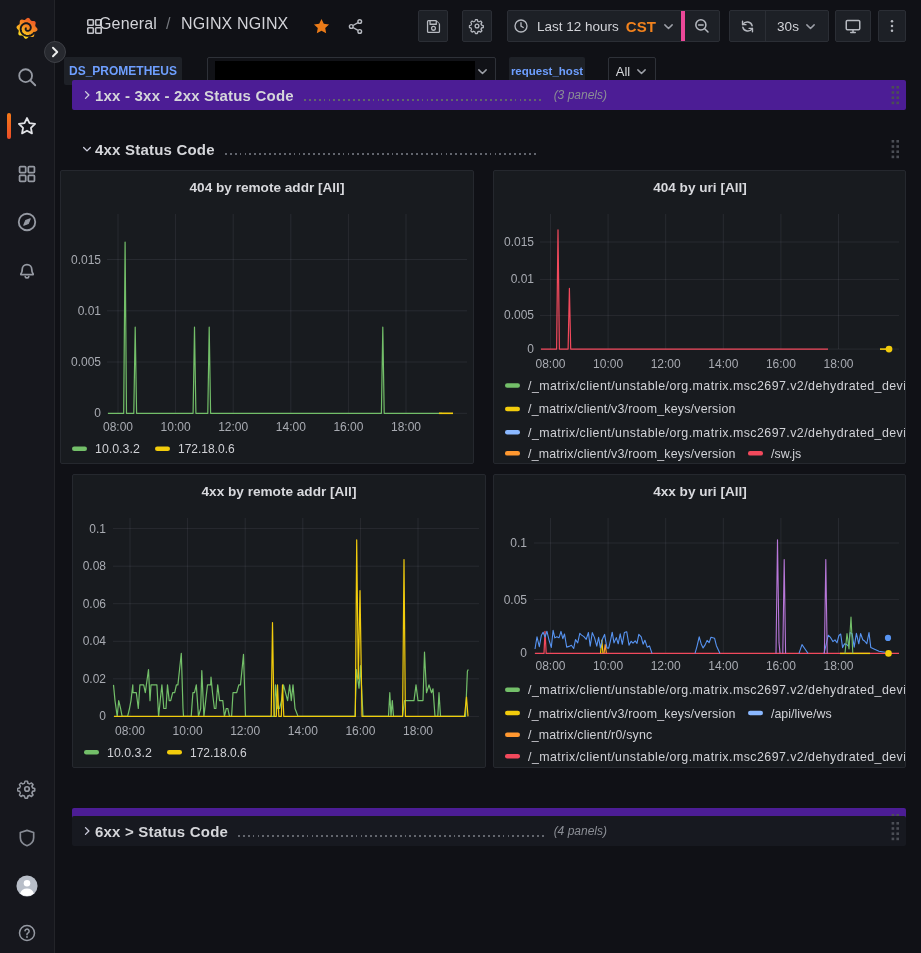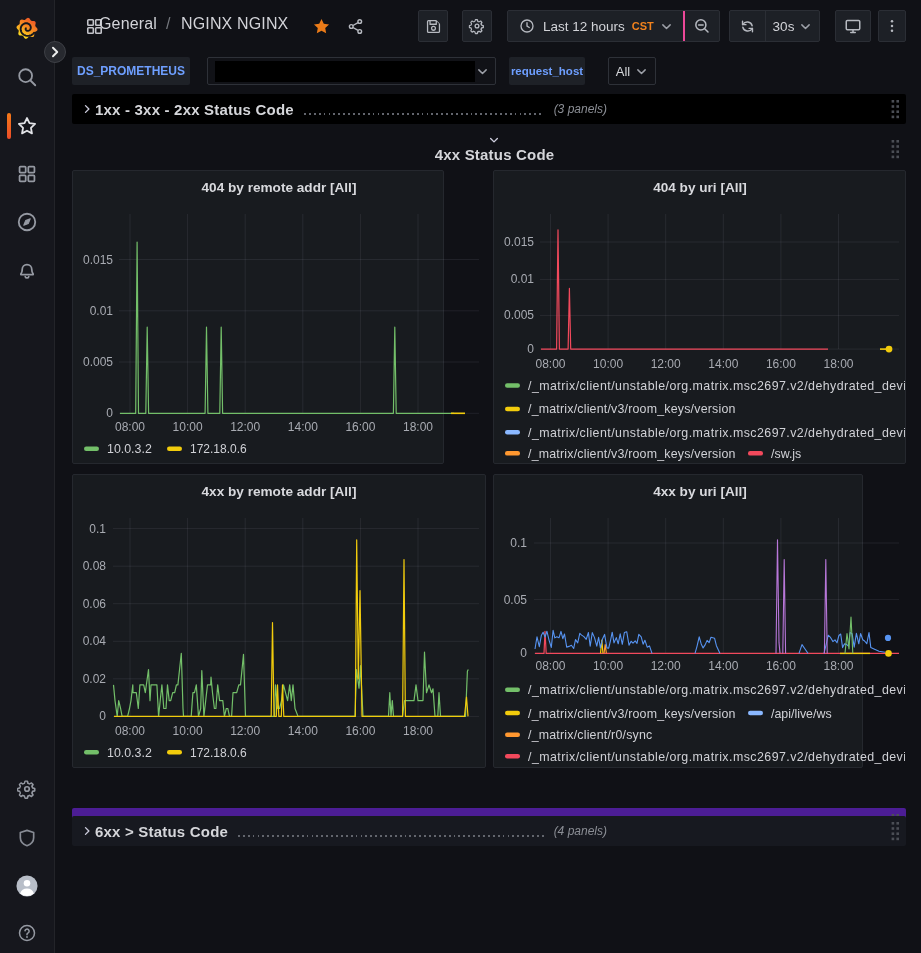--- a/index.html
+++ b/index.html
@@ -144,42 +144,42 @@
     <svg width="17" height="17" viewBox="0 0 24 24">
       <path d="M20.7 7.8 16.2 3.3c-.4-.4-.9-.6-1.4-.6H5a2.3 2.3 0 0 0-2.3 2.3v14a2.3 2.3 0 0 0 2.3 2.3h14a2.3 2.3 0 0 0 2.3-2.3V9.2c0-.5-.2-1-.6-1.4zM8 4.5h7v3.2H8zM19.5 19a.6.6 0 0 1-.5.5H5a.6.6 0 0 1-.5-.5V5a.6.6 0 0 1 .5-.5h1.2v4.6c0 .5.4.9.9.9h8.8c.5 0 .9-.4.9-.9V5.2l2.7 2.7zM12 11a3.6 3.6 0 1 0 0 7.2 3.6 3.6 0 0 0 0-7.2zm0 5.4a1.8 1.8 0 1 1 0-3.6 1.8 1.8 0 0 1 0 3.6z" fill="#b6b9c0"></path>
     </svg>
   </div>
 <div class="btn" style="left:462px;width:30px">
     <svg width="18" height="18" viewBox="0 0 24 24">
       <path d="M12 8.6a3.4 3.4 0 1 0 0 6.8 3.4 3.4 0 0 0 0-6.8zm0 5a1.6 1.6 0 1 1 0-3.2 1.6 1.6 0 0 1 0 3.2zm8.6-2.9-1.8-.5a7 7 0 0 0-.4-1l.9-1.6a.9.9 0 0 0-.1-1.1l-1.7-1.7a.9.9 0 0 0-1.1-.1l-1.6.9a7 7 0 0 0-1-.4l-.5-1.8a.9.9 0 0 0-.9-.7h-2.4a.9.9 0 0 0-.9.7l-.5 1.8a7 7 0 0 0-1 .4l-1.6-.9a.9.9 0 0 0-1.1.1L3.2 6.5a.9.9 0 0 0-.1 1.1l.9 1.6a7 7 0 0 0-.4 1l-1.8.5a.9.9 0 0 0-.7.9v2.4c0 .4.3.8.7.9l1.8.5c.1.4.2.7.4 1l-.9 1.6a.9.9 0 0 0 .1 1.1l1.7 1.7c.3.3.8.3 1.1.1l1.6-.9c.3.2.7.3 1 .4l.5 1.8c.1.4.5.7.9.7h2.4c.4 0 .8-.3.9-.7l.5-1.8c.4-.1.7-.2 1-.4l1.6.9c.4.2.8.2 1.1-.1l1.7-1.7a.9.9 0 0 0 .1-1.1l-.9-1.6.4-1 1.8-.5a.9.9 0 0 0 .7-.9v-2.4a.9.9 0 0 0-.7-.9zm-1.1 2.6-1.6.4a.9.9 0 0 0-.7.7 5.2 5.2 0 0 1-.6 1.5.9.9 0 0 0 0 1l.8 1.4-.8.8-1.4-.8a.9.9 0 0 0-1 0 5.2 5.2 0 0 1-1.5.6.9.9 0 0 0-.7.7l-.4 1.6h-1.2l-.4-1.6a.9.9 0 0 0-.7-.7 5.2 5.2 0 0 1-1.5-.6.9.9 0 0 0-1 0l-1.4.8-.8-.8.8-1.4a.9.9 0 0 0 0-1 5.2 5.2 0 0 1-.6-1.5.9.9 0 0 0-.7-.7l-1.6-.4v-1.2l1.6-.4a.9.9 0 0 0 .7-.7 5.2 5.2 0 0 1 .6-1.5.9.9 0 0 0 0-1l-.8-1.4.8-.8 1.4.8a.9.9 0 0 0 1 0 5.2 5.2 0 0 1 1.5-.6.9.9 0 0 0 .7-.7l.4-1.6h1.2l.4 1.6c.1.3.4.6.7.7a5.2 5.2 0 0 1 1.5.6.9.9 0 0 0 1 0l1.4-.8.8.8-.8 1.4a.9.9 0 0 0 0 1c.3.5.5 1 .6 1.5.1.3.4.6.7.7l1.6.4z" fill="#b6b9c0"></path>
     </svg>
   </div>
 <div class="grp" style="left:507px;width:213px">
-  <div class="gseg" style="width:177px;border-right:2px solid #ec4899;padding-left:11px">
+  <div class="gseg" style="width:177px;border-right:4px solid #ec4899;padding-left:5px">
     <svg width="16" height="16" viewBox="0 0 24 24">
         <circle cx="12" cy="12" r="9" fill="none" stroke="#b6b9c0" stroke-width="2"></circle>
         <path d="M12 7v5.2l3.4 2" fill="none" stroke="#b6b9c0" stroke-width="2" stroke-linecap="round"></path>
       </svg>
       <span style="color:#d2d3d8;font-size:13.5px;font-weight:500;margin-left:8px">Last 12 hours</span>
-    <span style="color:#f2821d;font-size:11px;font-weight:700;margin-left:7px">CST</span>
+    <span style="color:#f2821d;font-size:15px;font-weight:700;margin-left:7px">CST</span>
     <span style="margin-left:6px;display:flex">
         <svg width="13" height="13" viewBox="0 0 16 16">
           <path d="M3.5 6 8 10.5 12.5 6" fill="none" stroke="#9da0a8" stroke-width="1.8" stroke-linecap="round" stroke-linejoin="round"></path>
         </svg>
       </span>
   </div>
   <div class="gseg" style="flex:1;justify-content:center">
       <svg width="18" height="18" viewBox="0 0 24 24">
         <circle cx="10.5" cy="10.5" r="6.7" fill="none" stroke="#b6b9c0" stroke-width="2"></circle>
         <path d="M15.6 15.6 20 20" stroke="#b6b9c0" stroke-width="2" stroke-linecap="round"></path>
         <path d="M7.5 10.5h6" stroke="#b6b9c0" stroke-width="2" stroke-linecap="round"></path>
       </svg>
     </div>
 </div>
-<div class="grp" style="left:729px;width:91px">
+<div class="grp" style="left:729px;width:100px">
   <div class="gseg" style="width:36px;border-right:1px solid #2b2e35;justify-content:center">
       <svg width="17" height="17" viewBox="0 0 24 24">
         <path d="M5.4 9.2 A7.2 7.2 0 0 1 18.6 11" fill="none" stroke="#b6b9c0" stroke-width="2" stroke-linecap="round"></path>
         <path d="M18.6 14.8 A7.2 7.2 0 0 1 5.4 13" fill="none" stroke="#b6b9c0" stroke-width="2" stroke-linecap="round"></path>
         <path d="M5 4.6v4.8h4.8" fill="none" stroke="#b6b9c0" stroke-width="2" stroke-linecap="round" stroke-linejoin="round"></path>
         <path d="M19 19.4v-4.8h-4.8" fill="none" stroke="#b6b9c0" stroke-width="2" stroke-linecap="round" stroke-linejoin="round"></path>
       </svg>
     </div>
   <div class="gseg" style="flex:1;justify-content:center">
     <span style="color:#d2d3d8;font-size:13.5px;font-weight:500">30s</span>
@@ -197,61 +197,61 @@
     </svg>
   </div>
 <div class="btn" style="left:878px;width:28px">
     <svg width="16" height="16" viewBox="0 0 24 24">
       <circle cx="12" cy="5" r="1.9" fill="#b6b9c0"></circle>
       <circle cx="12" cy="12" r="1.9" fill="#b6b9c0"></circle>
       <circle cx="12" cy="19" r="1.9" fill="#b6b9c0"></circle>
     </svg>
   </div>
 
-<div class="vlabel" style="left:72px;width:118px">DS_PROMETHEUS</div>
+<div class="vlabel" style="left:64px;width:118px">DS_PROMETHEUS</div>
 <div class="abs" style="left:195px;top:57px;width:289px;height:28px;background:#111217;
      border:1px solid #2e3138;border-radius:2px">
   <div style="position:absolute;left:7px;top:3px;width:260px;height:21px;background:#000"></div>
   <div style="position:absolute;right:6px;top:7px">
       <svg width="13" height="13" viewBox="0 0 16 16">
         <path d="M3.5 6 8 10.5 12.5 6" fill="none" stroke="#9da0a8" stroke-width="1.8" stroke-linecap="round" stroke-linejoin="round"></path>
       </svg>
     </div>
 </div>
 <div class="vlabel" style="left:509px;width:76px;font-size:11.5px">request_host</div>
 <div class="abs" style="left:596px;top:57px;width:48px;height:28px;background:#111217;
      border:1px solid #2e3138;border-radius:2px;display:flex;align-items:center;justify-content:center">
   <span style="color:#d5d6da;font-size:13px">All</span>
     <span style="margin-left:5px;display:flex">
       <svg width="13" height="13" viewBox="0 0 16 16">
         <path d="M3.5 6 8 10.5 12.5 6" fill="none" stroke="#9da0a8" stroke-width="1.8" stroke-linecap="round" stroke-linejoin="round"></path>
       </svg>
     </span>
 </div>
 
-<div class="drow" style="top:94px;background:#000000;justify-content:space-between;">
+<div class="drow" style="top:80px;background:#4c1d95;justify-content:space-between;">
     <svg width="12" height="12" viewBox="0 0 16 16" style="flex:none">
       <path d="M6 3.5 L10.5 8 L6 12.5" fill="none" stroke="#ccccdc" stroke-width="1.8" stroke-linecap="round" stroke-linejoin="round"></path>
     </svg>
     <span class="rtitle">1xx - 3xx - 2xx Status Code</span>
     <span class="rdots"></span>
     <span class="rcount">(3 panels)</span>
     <span style="flex:none;width:299px"></span>
     <svg class="grip" width="10" height="19" viewBox="0 0 10 19">
       <rect x="0.6" y="0" width="2.6" height="2.6" fill="#4b4e55"></rect>
       <rect x="5.4" y="0" width="2.6" height="2.6" fill="#4b4e55"></rect>
       <rect x="0.6" y="5.2" width="2.6" height="2.6" fill="#4b4e55"></rect>
       <rect x="5.4" y="5.2" width="2.6" height="2.6" fill="#4b4e55"></rect>
       <rect x="0.6" y="10.4" width="2.6" height="2.6" fill="#4b4e55"></rect>
       <rect x="5.4" y="10.4" width="2.6" height="2.6" fill="#4b4e55"></rect>
       <rect x="0.6" y="15.6" width="2.6" height="2.6" fill="#4b4e55"></rect>
       <rect x="5.4" y="15.6" width="2.6" height="2.6" fill="#4b4e55"></rect>
     </svg>
   </div>
-<div class="drow" style="top:134px;flex-direction:column;">
+<div class="drow" style="top:134px;">
     <svg width="12" height="12" viewBox="0 0 16 16" style="flex:none">
       <path d="M3.5 6 L8 10.5 L12.5 6" fill="none" stroke="#ccccdc" stroke-width="1.8" stroke-linecap="round" stroke-linejoin="round"></path>
     </svg>
     <span class="rtitle">4xx Status Code</span>
     <span class="rdots"></span>
     <span style="flex:none;width:359px"></span>
     <svg class="grip" width="10" height="19" viewBox="0 0 10 19">
       <rect x="0.6" y="0" width="2.6" height="2.6" fill="#4b4e55"></rect>
       <rect x="5.4" y="0" width="2.6" height="2.6" fill="#4b4e55"></rect>
       <rect x="0.6" y="5.2" width="2.6" height="2.6" fill="#4b4e55"></rect>
@@ -293,21 +293,21 @@
       <rect x="0.6" y="0" width="2.6" height="2.6" fill="#4b4e55"></rect>
       <rect x="5.4" y="0" width="2.6" height="2.6" fill="#4b4e55"></rect>
       <rect x="0.6" y="5.2" width="2.6" height="2.6" fill="#4b4e55"></rect>
       <rect x="5.4" y="5.2" width="2.6" height="2.6" fill="#4b4e55"></rect>
       <rect x="0.6" y="10.4" width="2.6" height="2.6" fill="#4b4e55"></rect>
       <rect x="5.4" y="10.4" width="2.6" height="2.6" fill="#4b4e55"></rect>
       <rect x="0.6" y="15.6" width="2.6" height="2.6" fill="#4b4e55"></rect>
       <rect x="5.4" y="15.6" width="2.6" height="2.6" fill="#4b4e55"></rect>
     </svg>
   </div>
-<div class="panel" style="left:72px;top:170px;width:372px;height:294px">
+<div class="panel" style="left:60px;top:170px;width:414px;height:294px">
     <svg width="412" height="292" viewBox="0 0 412 292">
       <text x="206" y="21" text-anchor="middle" font-size="13.6" font-weight="600" fill="#d8d9dd">404 by remote addr [All]</text>
       <line x1="46" y1="88.5" x2="406" y2="88.5" stroke="rgba(204,204,220,0.09)" stroke-width="1"></line>
       <line x1="46" y1="139.8" x2="406" y2="139.8" stroke="rgba(204,204,220,0.09)" stroke-width="1"></line>
       <line x1="46" y1="191.0" x2="406" y2="191.0" stroke="rgba(204,204,220,0.09)" stroke-width="1"></line>
       <line x1="46" y1="242.3" x2="406" y2="242.3" stroke="rgba(204,204,220,0.09)" stroke-width="1"></line>
       <line x1="57.0" y1="43" x2="57.0" y2="242.3" stroke="rgba(204,204,220,0.09)" stroke-width="1"></line>
       <line x1="114.6" y1="43" x2="114.6" y2="242.3" stroke="rgba(204,204,220,0.09)" stroke-width="1"></line>
       <line x1="172.2" y1="43" x2="172.2" y2="242.3" stroke="rgba(204,204,220,0.09)" stroke-width="1"></line>
       <line x1="229.8" y1="43" x2="229.8" y2="242.3" stroke="rgba(204,204,220,0.09)" stroke-width="1"></line>
@@ -397,21 +397,21 @@
       <text x="287.4" y="260.0" text-anchor="middle" font-size="12" fill="#a8abb2">16:00</text>
       <text x="345.0" y="260.0" text-anchor="middle" font-size="12" fill="#a8abb2">18:00</text>
       <path d="M40.5 209.9L42.0 225.6L44.2 241.4L45.7 225.6L47.6 233.5L49.1 241.4L50.8 241.4L52.9 241.4L54.6 241.4L56.5 233.5L58.0 225.6L59.8 209.9L60.0 217.7L61.6 217.7L63.3 217.7L65.3 233.5L66.9 209.9L68.9 209.9L70.7 209.9L72.3 217.7L75.5 194.5L77.0 225.6L78.0 209.9L80.1 209.9L82.0 209.9L83.9 209.9L85.6 241.4L87.2 225.6L88.9 209.9L90.8 233.5L93.0 233.5L94.5 209.9L96.2 225.6L97.7 225.6L99.7 217.7L101.7 217.7L103.4 209.9L104.9 209.9L108.3 178.3L110.0 233.5L110.5 241.4L112.6 241.4L114.4 241.4L116.6 241.4L118.2 241.4L119.9 217.7L121.5 217.7L123.3 209.9L125.5 241.4L127.7 233.5L128.8 195.6L130.9 241.4L132.7 225.6L134.5 209.9L136.1 209.9L137.7 209.9L138.0 202.0L139.5 217.7L141.4 233.5L142.9 233.5L144.7 209.9L146.6 225.6L148.0 225.6L149.8 225.6L151.4 241.4L153.3 233.5L154.8 233.5L156.5 241.4L158.6 241.4L160.0 217.7L162.0 217.7L163.7 217.7L165.8 209.9L167.5 209.9L170.5 179.4L172.5 241.4L201.5 241.4L202.5 209.9L204.6 233.5L206.6 233.5L208.5 225.6L210.5 209.9L212.5 217.7L214.6 225.6L216.7 209.9L218.3 225.6L220.0 209.9L222.0 233.5L225.0 241.4L282.0 241.4L283.5 194.5L286.0 213.2L287.5 190.7L290.0 241.4L315.5 241.4L316.8 217.7L318.0 241.4L319.3 225.6L320.5 241.4L329.5 241.4L331.5 225.6L333.5 225.6L335.0 225.6L338.0 225.6L341.0 225.6L343.0 209.9L345.0 225.6L348.0 225.6L350.0 225.6L351.5 177.2L353.5 217.7L356.0 209.9L358.5 217.7L360.0 213.8L362.0 241.4L364.8 241.4L366.0 217.7L367.5 241.4L392.5 241.4L394.4 196.3L395.3 194.5" fill="none" stroke="#73BF69" stroke-width="1.2" stroke-linejoin="round"></path>
       <path d="M41.0 241.4L198.2 241.4L199.5 147.5L201.0 241.4L203.3 241.4L204.5 209.9L205.8 241.4L208.3 241.4L209.5 209.9L210.8 241.4L282.3 241.4L283.7 64.9L285.3 203.9L287.0 115.6L289.0 241.4L329.6 241.4L331.0 84.6L332.4 241.4L391.5 241.4L393.5 222.1L395.0 241.4" fill="none" stroke="#F2CC0C" stroke-width="1.2" stroke-linejoin="round"></path>
       <rect x="11" y="275.0" width="15" height="4.5" rx="2.2" fill="#73BF69"></rect>
       <text x="34" y="281.7" font-size="12.4" fill="#d0d1d6">10.0.3.2</text>
       <rect x="94" y="275" width="15" height="4.5" rx="2.2" fill="#F2CC0C"></rect>
       <text x="117" y="281.7" font-size="12" fill="#d0d1d6">172.18.0.6</text>
     </svg>
   </div>
-<div class="panel" style="left:493px;top:474px;width:370px;height:294px">
+<div class="panel" style="left:493px;top:474px;width:413px;height:294px">
     <svg width="411" height="292" viewBox="0 0 411 292">
       <text x="206" y="21" text-anchor="middle" font-size="13.6" font-weight="600" fill="#d8d9dd">4xx by uri [All]</text>
       <line x1="40" y1="68.0" x2="405" y2="68.0" stroke="rgba(204,204,220,0.09)" stroke-width="1"></line>
       <line x1="40" y1="124.6" x2="405" y2="124.6" stroke="rgba(204,204,220,0.09)" stroke-width="1"></line>
       <line x1="40" y1="178.4" x2="405" y2="178.4" stroke="rgba(204,204,220,0.09)" stroke-width="1"></line>
       <line x1="56.5" y1="43" x2="56.5" y2="178.4" stroke="rgba(204,204,220,0.09)" stroke-width="1"></line>
       <line x1="114.1" y1="43" x2="114.1" y2="178.4" stroke="rgba(204,204,220,0.09)" stroke-width="1"></line>
       <line x1="171.7" y1="43" x2="171.7" y2="178.4" stroke="rgba(204,204,220,0.09)" stroke-width="1"></line>
       <line x1="229.3" y1="43" x2="229.3" y2="178.4" stroke="rgba(204,204,220,0.09)" stroke-width="1"></line>
       <line x1="286.9" y1="43" x2="286.9" y2="178.4" stroke="rgba(204,204,220,0.09)" stroke-width="1"></line>

